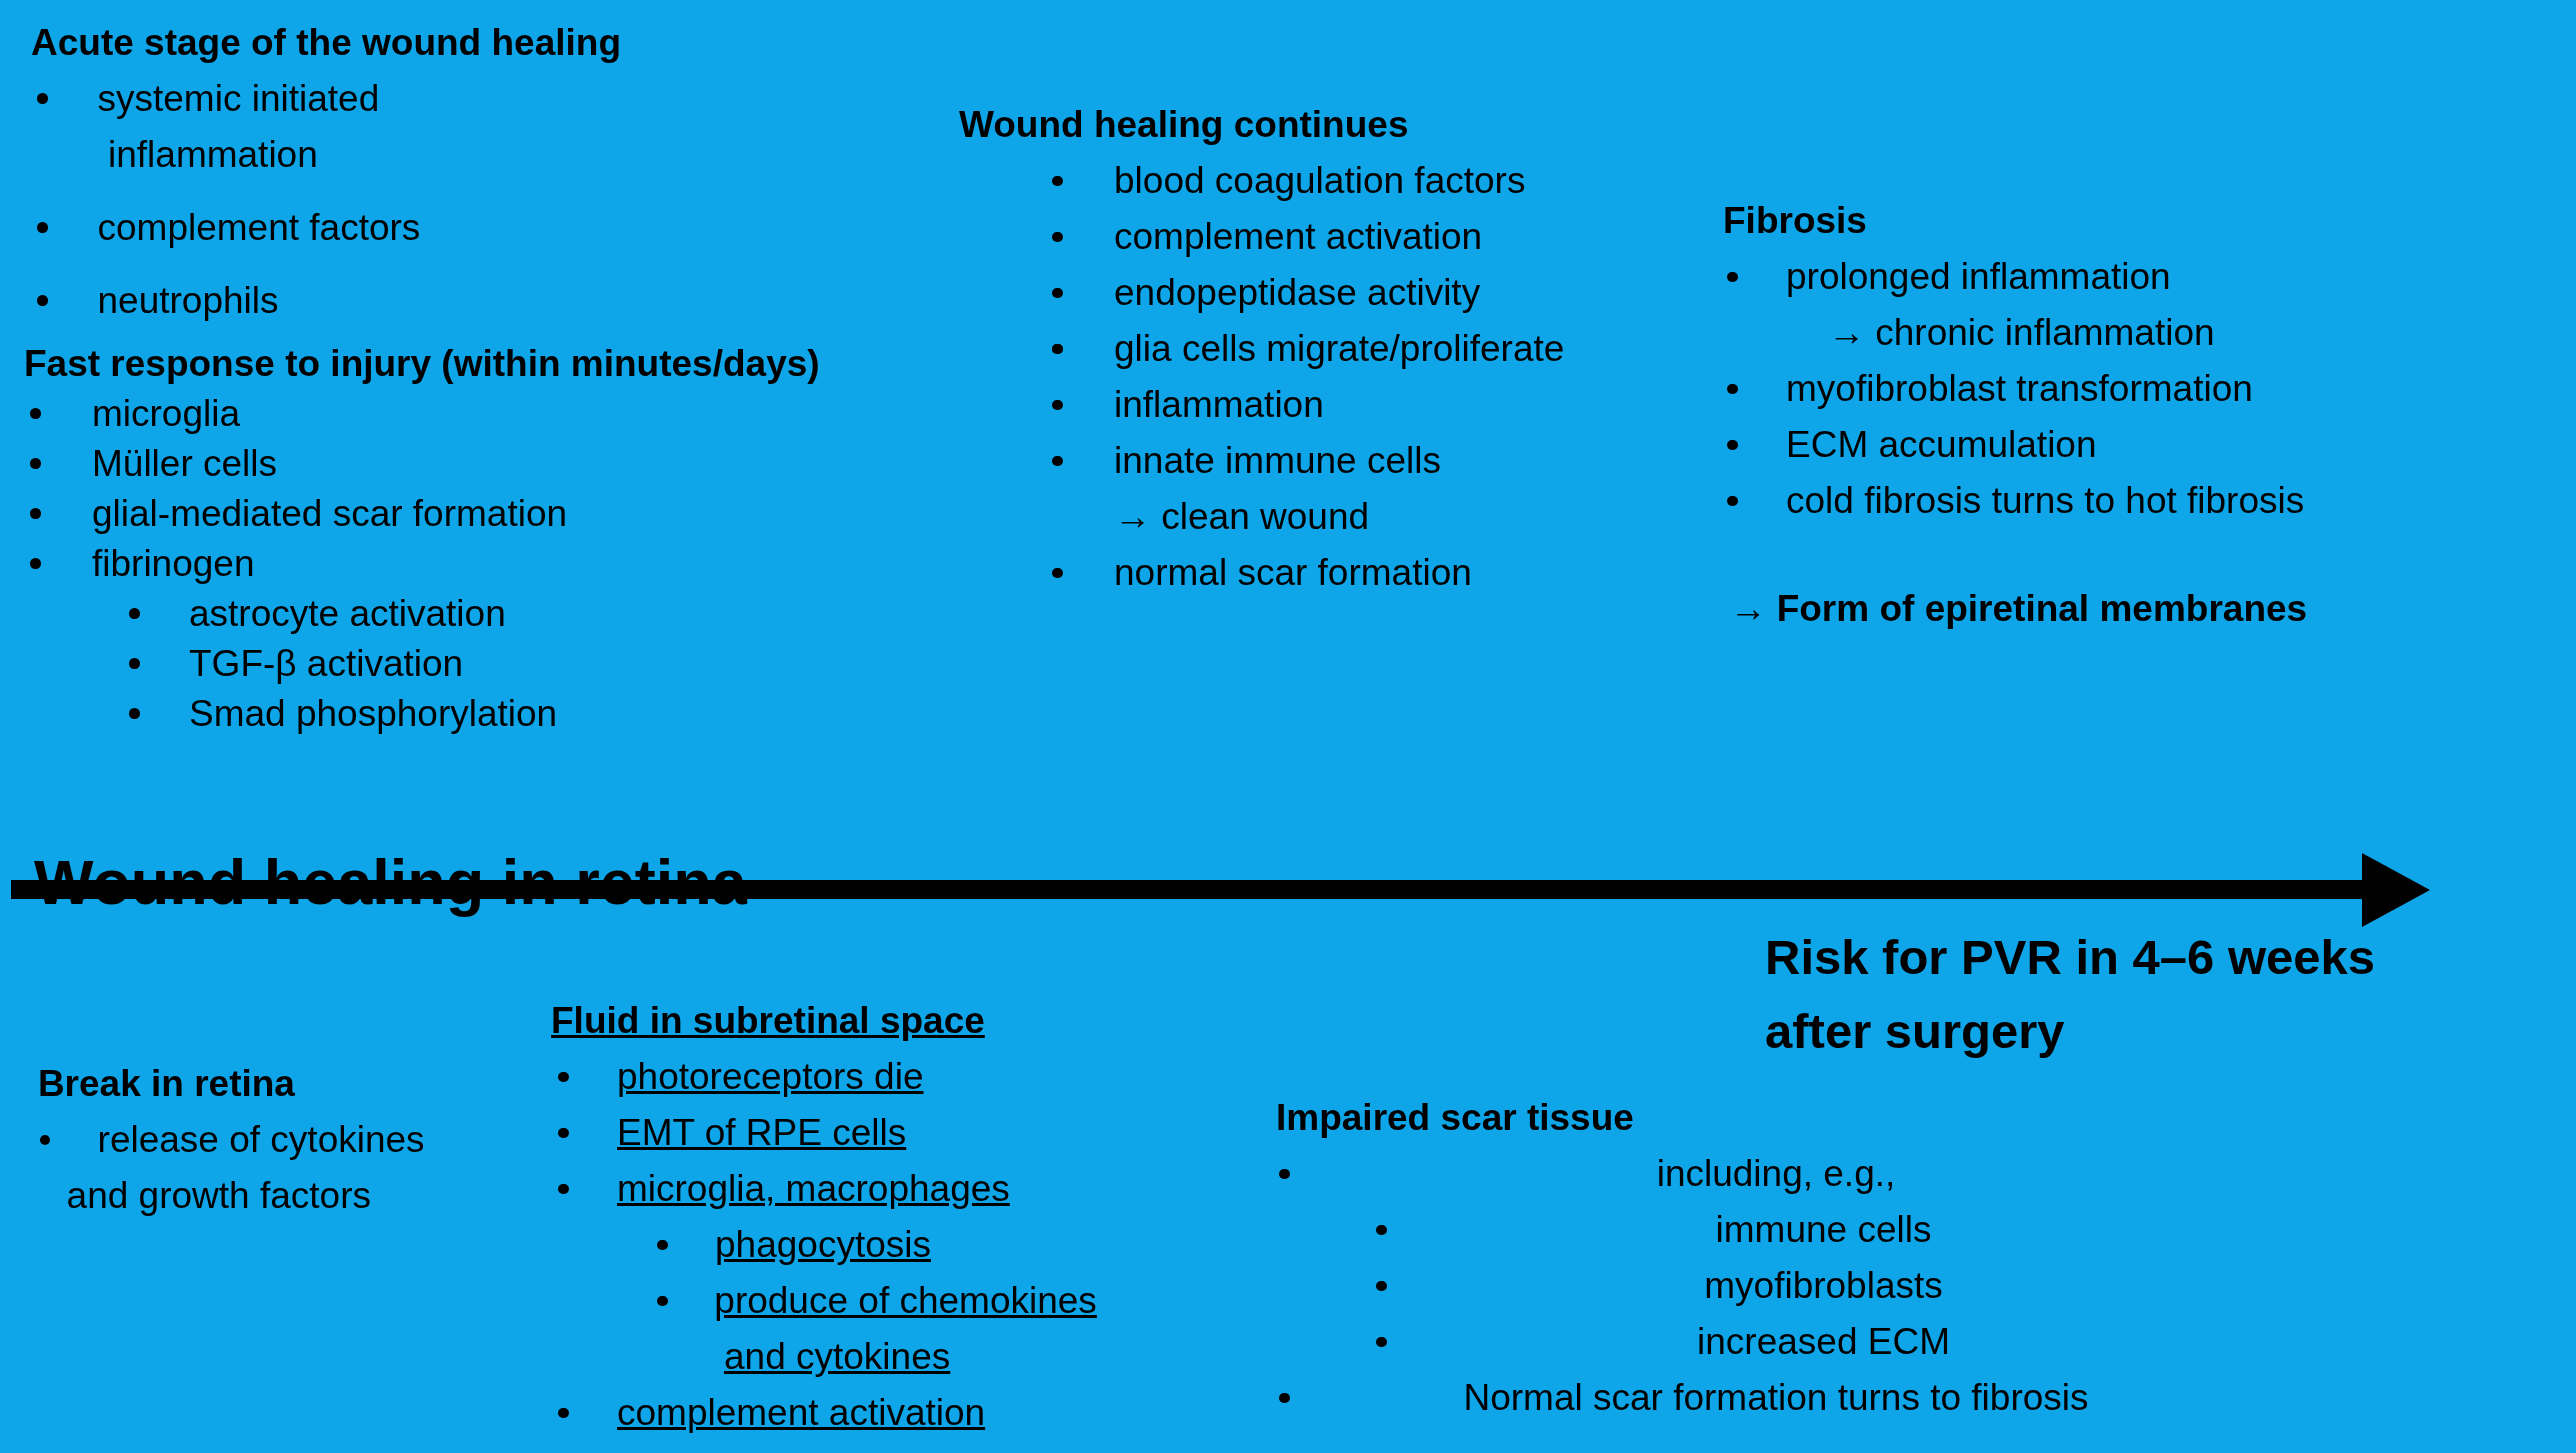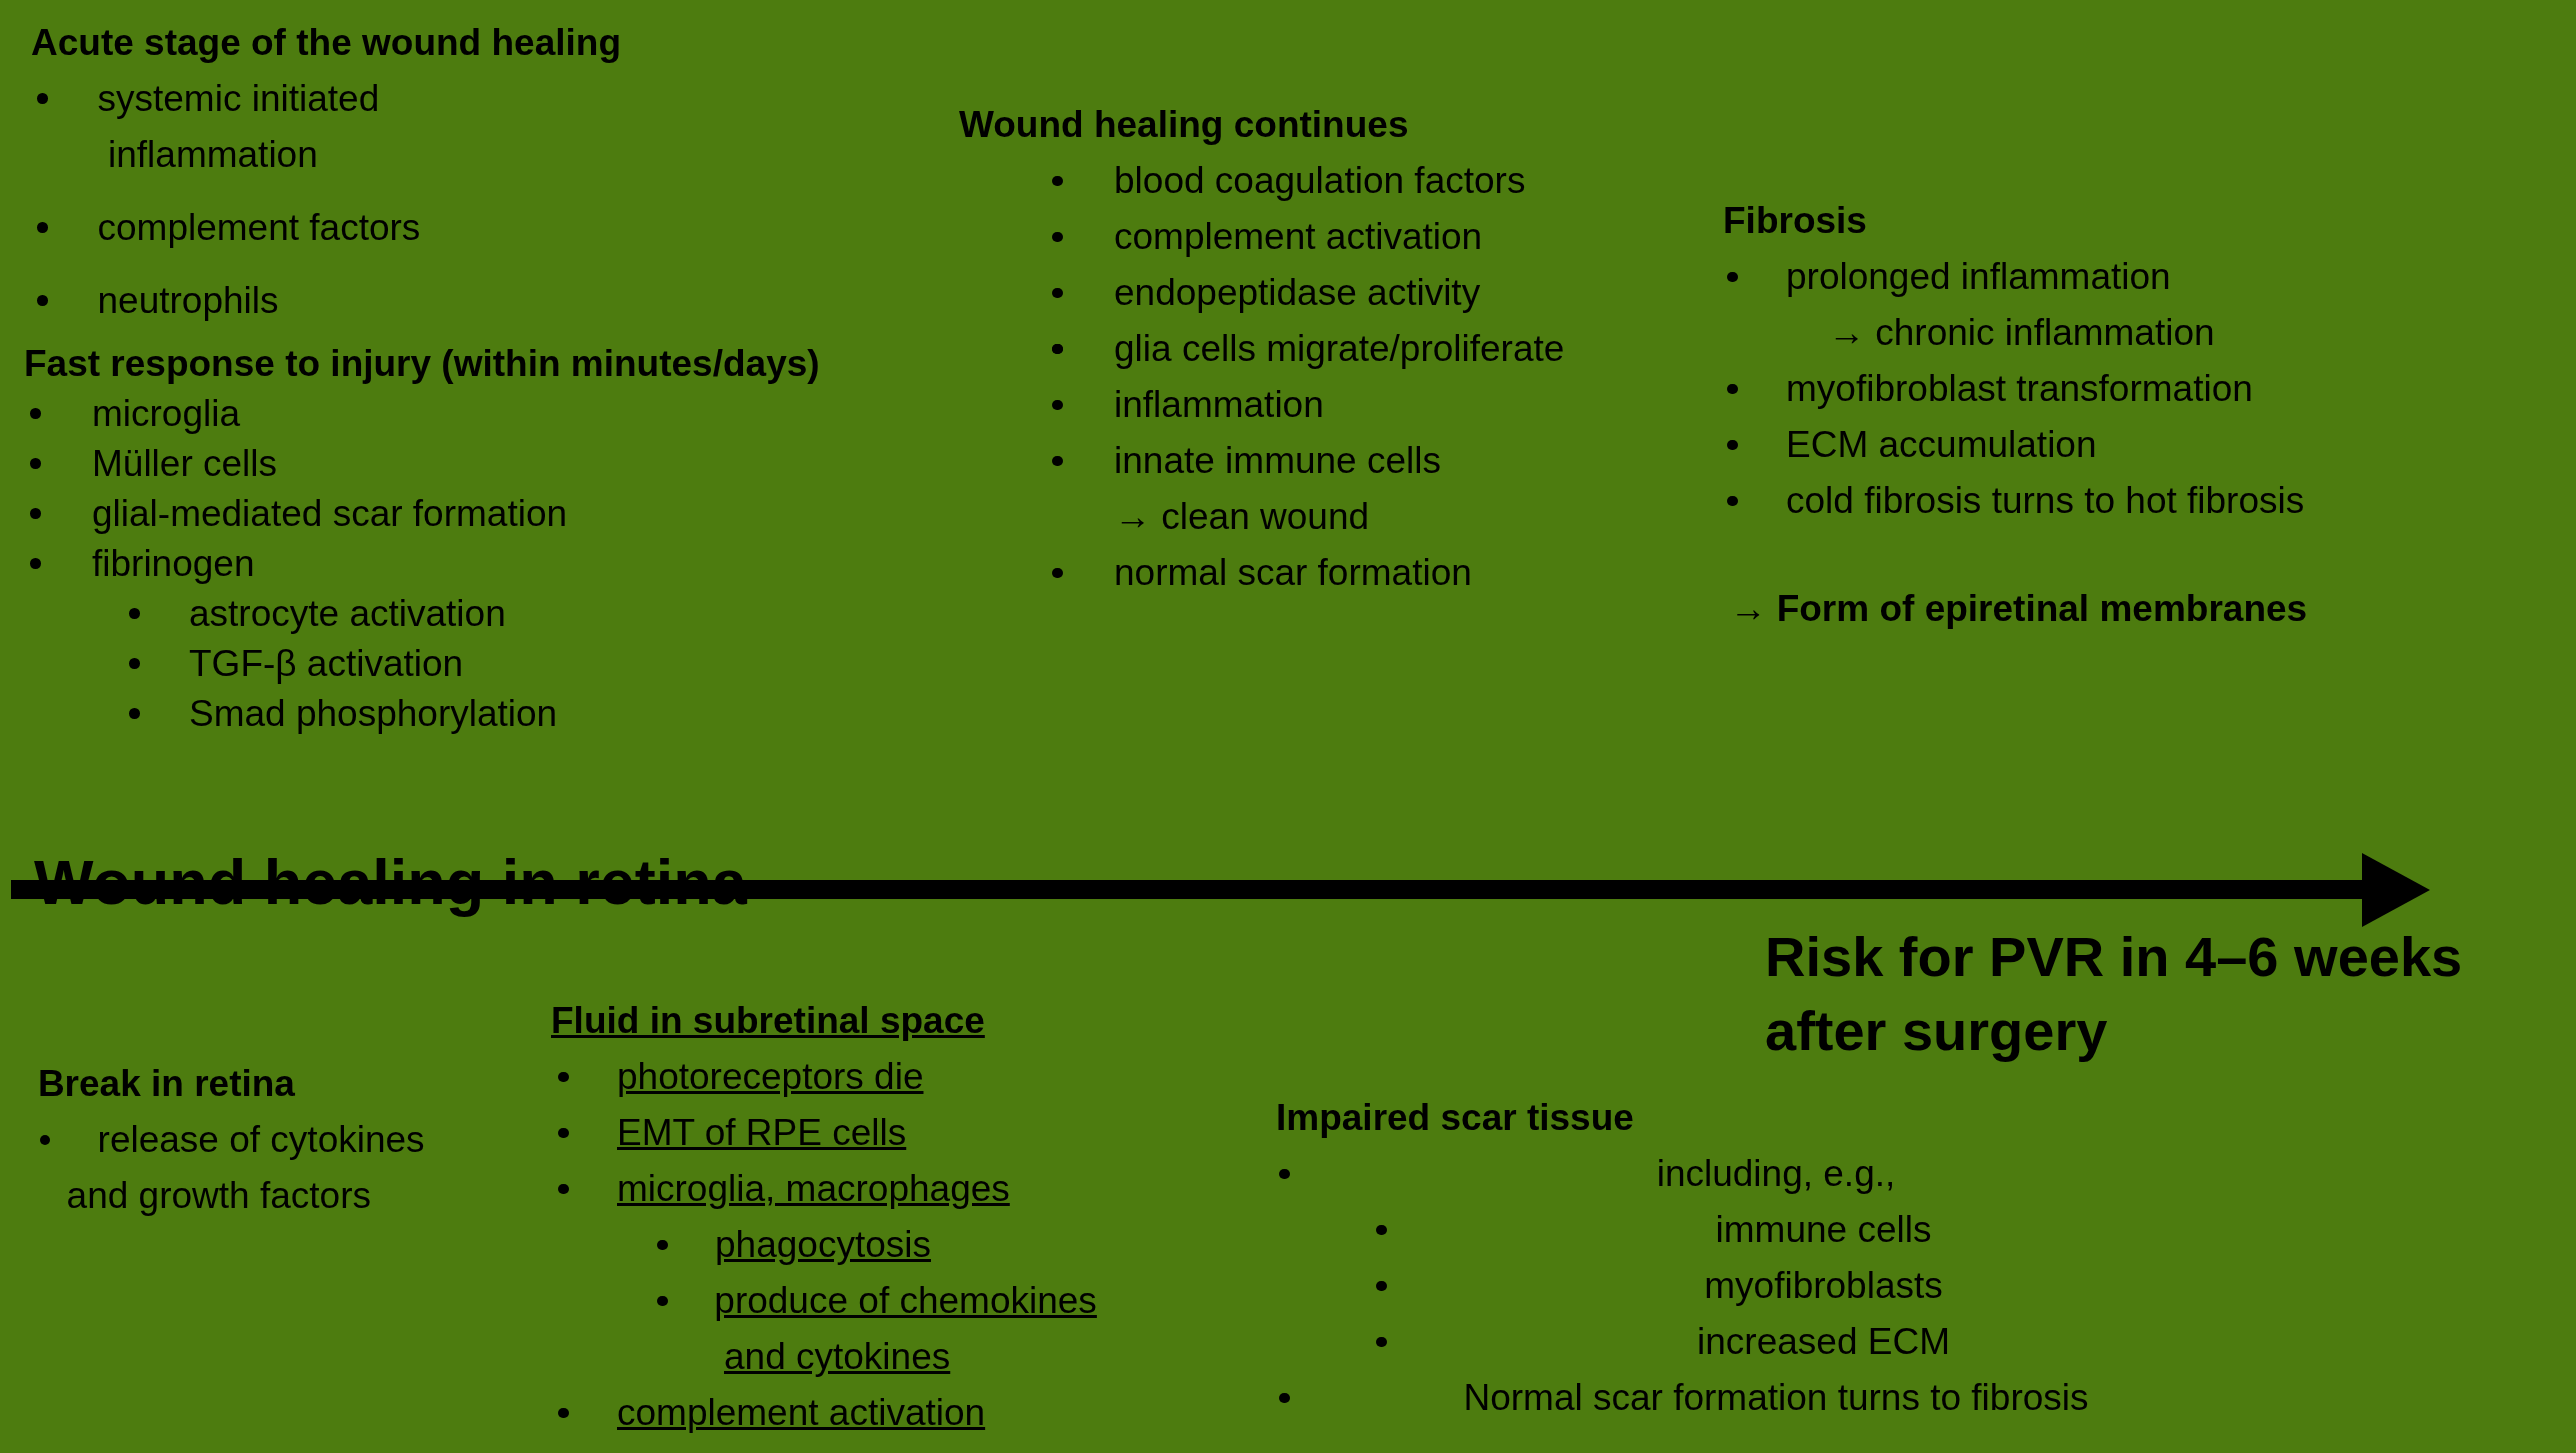--- a/index.html
+++ b/index.html
@@ -1,19 +1,19 @@
 <!DOCTYPE html>
 <html style="font-size:13px"><head>
 <meta charset="utf-8">
 <style>
   html, body { margin:0; padding:0; background:#ffffff; }
   .canvas {
     position:relative;
     width:2576px; height:1453px;
-    background:#4d7c0f;
+    background:#0ea5e9;
     color:#000000;
     font-family:"Liberation Sans","DejaVu Sans",sans-serif;
     overflow:hidden;
   }
   .block { position:absolute; }
   .title { font-size:37px; font-weight:bold; line-height:56px; white-space:nowrap; }
   .li { position:relative; font-size:37px; line-height:56px; }
   .dot {
     position:absolute; left:6.4px; top:22.6px;
     width:10.5px; height:10.5px; border-radius:50%;
@@ -65,21 +65,21 @@
   }
   .arrow-head {
     position:absolute; left:2362px; top:853px;
     width:0; height:0;
     border-left:68px solid #000000;
     border-top:37px solid transparent;
     border-bottom:37px solid transparent;
   }
   .risk {
     position:absolute; left:1765px; top:920px; width:766px;
-    font-size:56px; font-weight:bold; line-height:74px;
+    font-size:49px; font-weight:bold; line-height:74px;
   }
 
   
   .break { left:22.6px; top:1056px; width:467px; }
   .break .title { padding-left:15.3px; }
   .break .li { padding-left:44px; text-indent:31px; }
   .break .dot { left:17px; }
 
   
   .fluid { left:551px; top:993px; width:564px;text-decoration:underline; }

